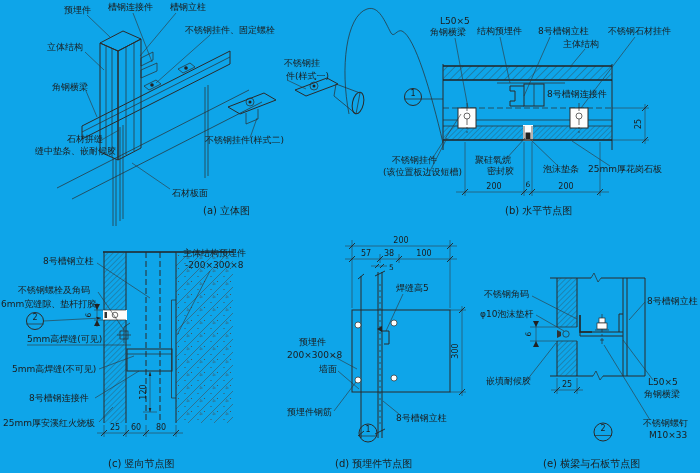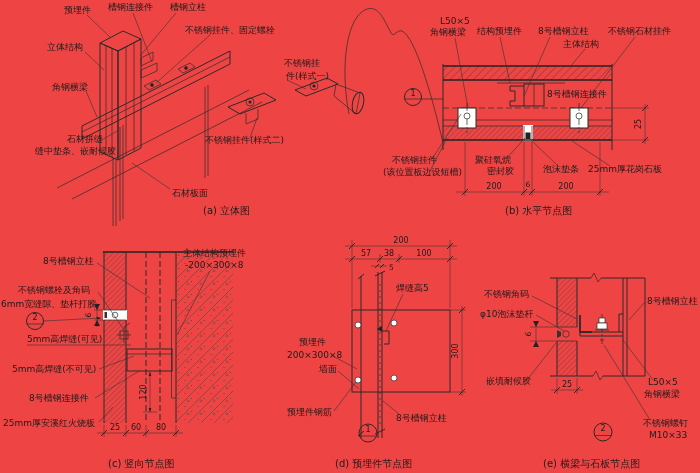--- a/index.html
+++ b/index.html
@@ -1,16 +1,16 @@
 <!DOCTYPE html>
 <html><head>
 <meta charset="utf-8">
 <style>
   html,body{margin:0;padding:0;background:#e8e8e8;}
-  .stage{position:relative;width:700px;height:473px;background:#ef4444;overflow:hidden;
+  .stage{position:relative;width:700px;height:473px;background:#0ea5e9;overflow:hidden;
          font-family:"DejaVu Sans",sans-serif;}
   svg{position:absolute;left:0;top:0;}
   text{fill:#1c1c1c;font-family:"DejaVu Sans",sans-serif;font-size:9px;}
   .cap{font-size:10px;}
   .d8{font-size:8px;}
   .d7{font-size:7.5px;}
   .mid{text-anchor:middle;}
   .s  {stroke:#2b2b2b;fill:none;stroke-width:1;}
   .sb {stroke:#222;fill:none;stroke-width:1.5;}
   .st {stroke:#2b2b2b;fill:none;stroke-width:.7;}

